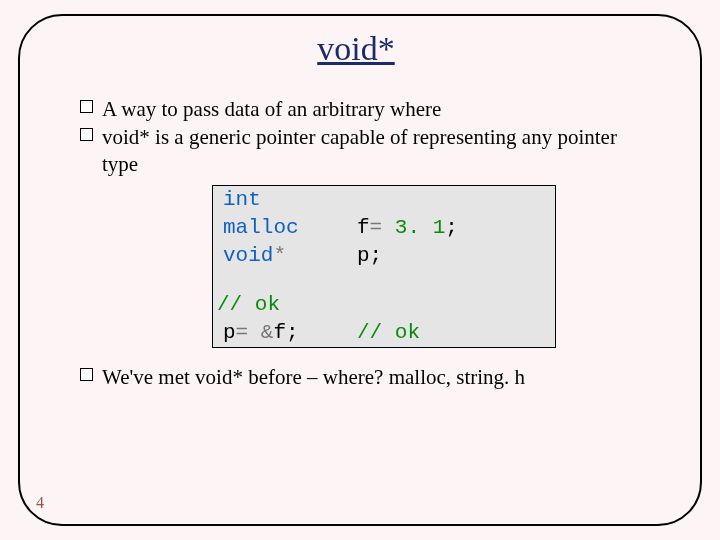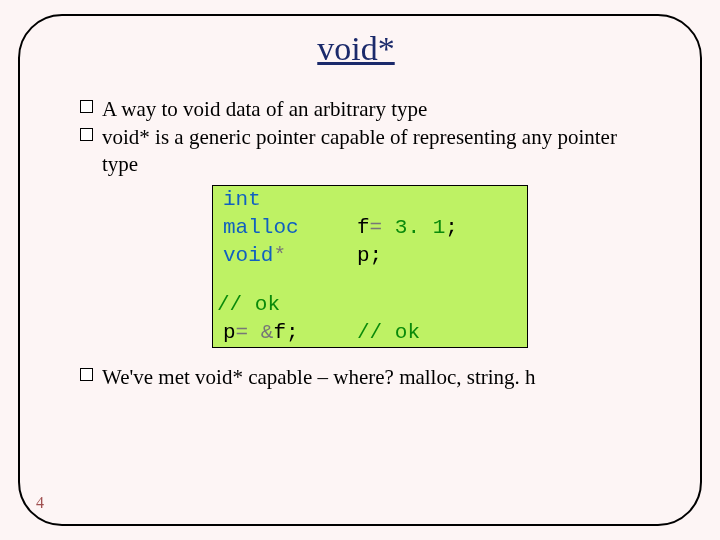--- a/index.html
+++ b/index.html
@@ -59,24 +59,24 @@
     top: 4px;
     width: 13px;
     height: 13px;
     border: 1.5px solid #000;
     background: #fff;
   }
 
   .codebox {
     margin: 8px 0 16px 132px;
     border: 1px solid #000;
-    width: 316px;
+    width: 344px;
     font-family: Consolas, "Courier New", monospace;
     font-size: 21px;
-    background: #bef264;
+    background: #e5e5e5;
   }
   .codebox .row {
     display: flex;
   }
   .codebox .c1 {
     width: 140px;
     padding: 1px 6px 1px 10px;
     white-space: pre;
   }
   .codebox .c2 {
@@ -104,21 +104,21 @@
 <body>
 
 <div class="slide">
   <div class="frame"></div>
 
   <div class="title">void*</div>
 
   <div class="content">
 
     <div class="bullet">
-      <span>A way to void data of an arbitrary type</span>
+      <span>A way to pass data of an arbitrary where</span>
     </div>
 
     <div class="bullet">
       <span>void* is a generic pointer capable of representing any pointer type</span>
     </div>
 
     <div class="codebox">
       <div class="row">
         <div class="c1"><span class="kw">int</span></div>
       </div>
@@ -137,19 +137,19 @@
       <div class="row">
         <div class="c2"><span class="cmt">// ok</span></div>
       </div>
       <div class="row">
         <div class="c1"><span>p</span><span class="op">= &amp;</span><span>f;</span></div>
         <div class="c2"><span class="cmt">// ok</span></div>
       </div>
     </div>
 
     <div class="bullet" style="margin-top:6px;">
-      <span>We've met void* capable – where? malloc, string. h</span>
+      <span>We've met void* before – where? malloc, string. h</span>
     </div>
 
   </div>
 
   <div class="pagenum">4</div>
 </div>
 
 </body></html>

